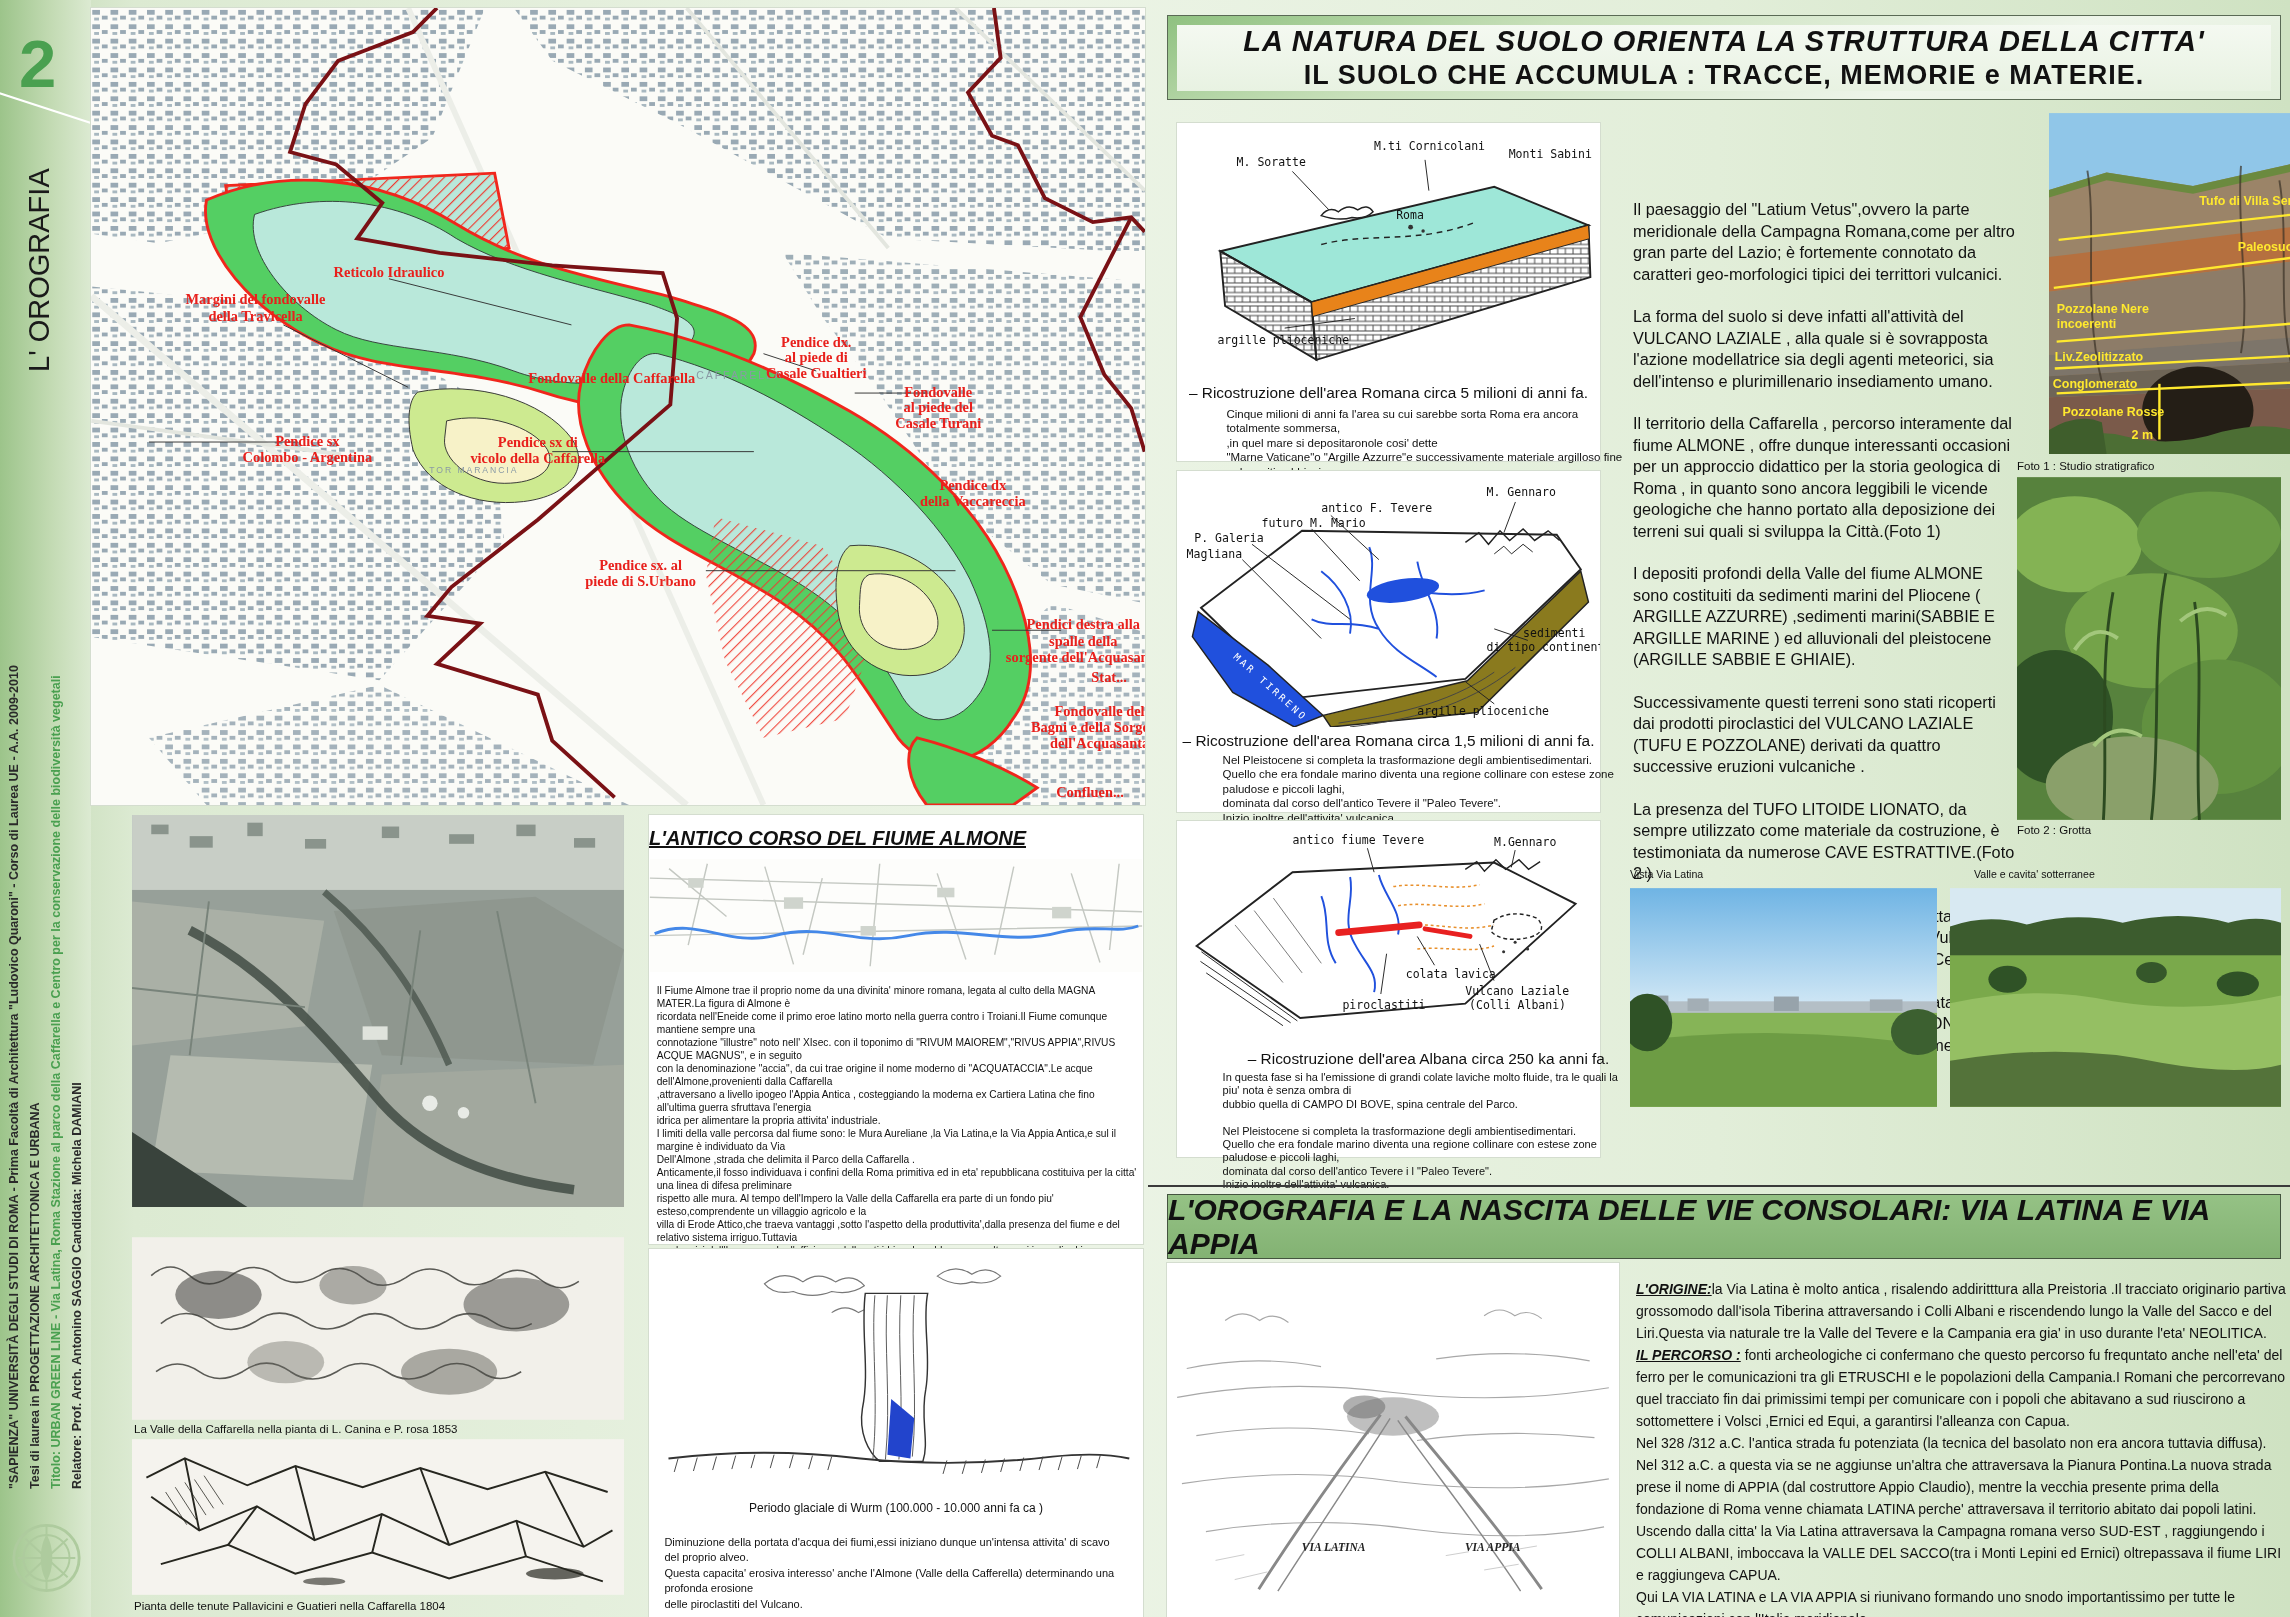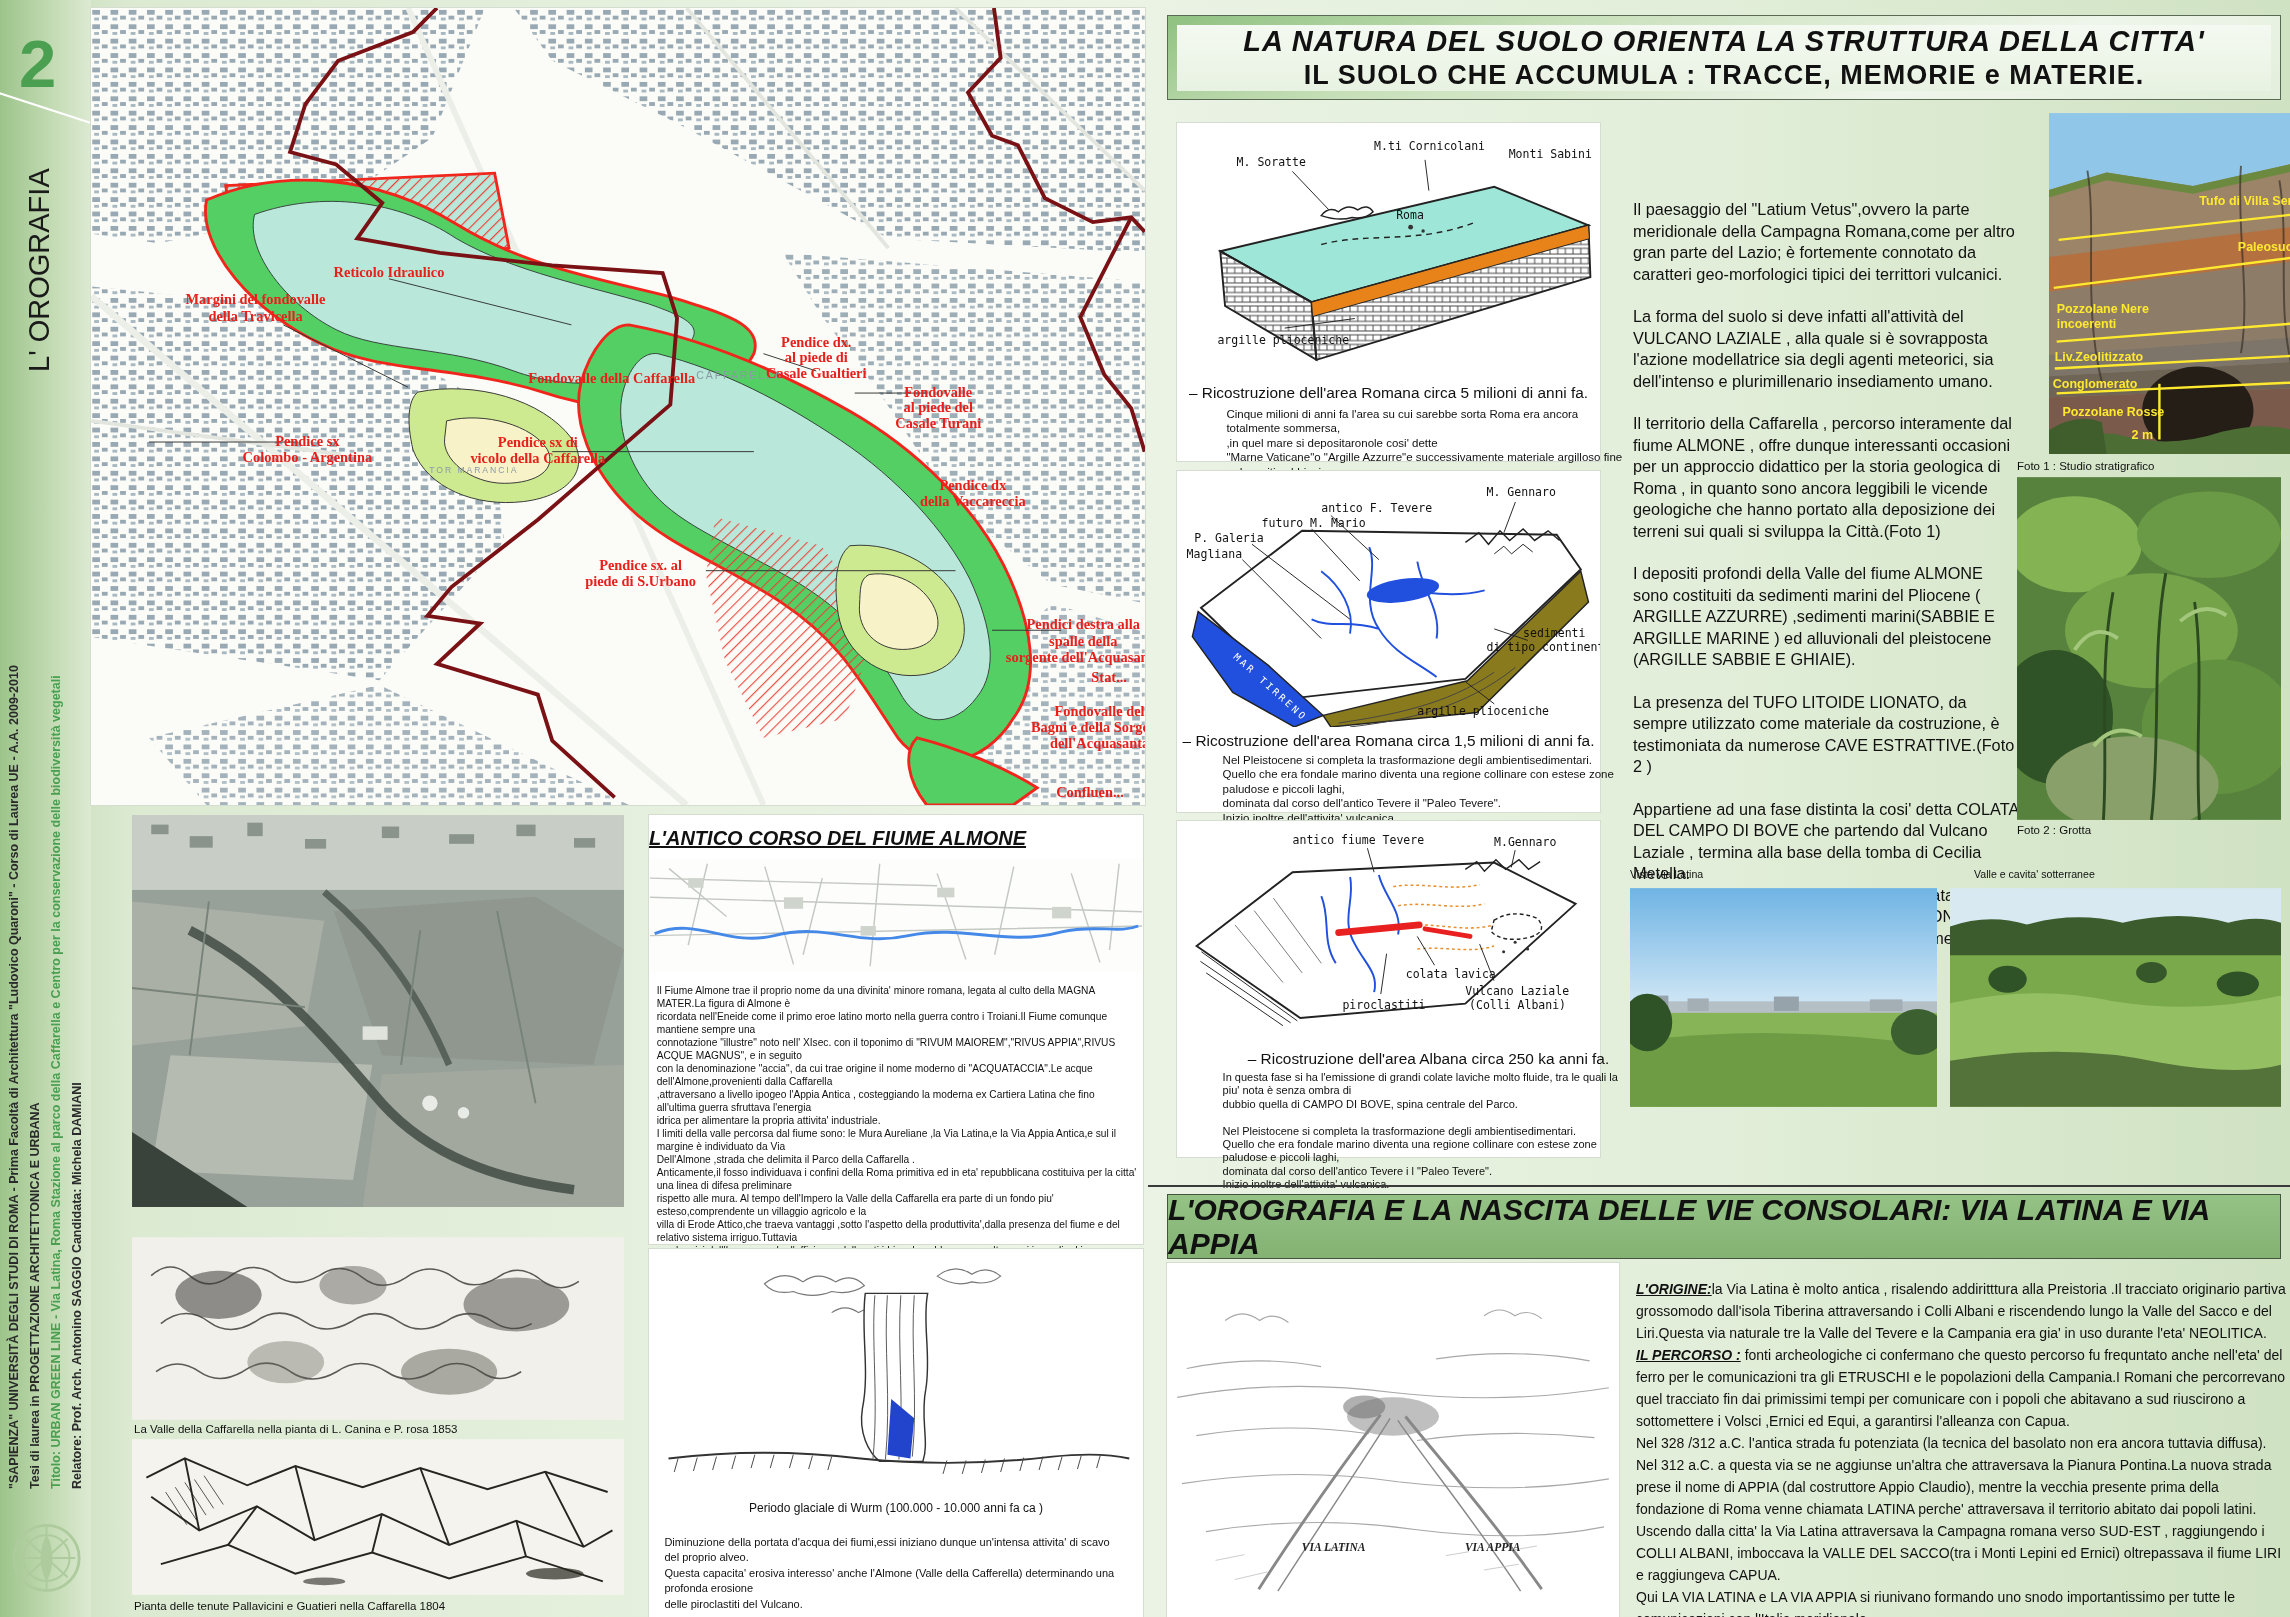--- a/index.html
+++ b/index.html
@@ -237,20 +237,21 @@
 Quello che era fondale marino diventa una regione collinare con estese zone paludose e piccoli laghi,
 dominata dal corso dell'antico Tevere i l "Paleo Tevere".
 Inizio inoltre dell'attivita' vulcanica.</div>
 </div>
 
 <div class="abs" style="left:1633px;top:199px;width:389px;">
   <p class="rc">Il paesaggio del "Latium Vetus",ovvero la parte meridionale della Campagna Romana,come per altro gran parte del Lazio; è fortemente connotato da caratteri geo-morfologici tipici dei territtori vulcanici.</p>
   <p class="rc">La forma del suolo si deve infatti all'attività del VULCANO LAZIALE , alla quale si è sovrapposta l'azione modellatrice sia degli agenti meteorici, sia dell'intenso e plurimillenario insediamento umano.</p>
   <p class="rc">Il territorio della Caffarella , percorso interamente dal fiume ALMONE , offre dunque interessanti occasioni per un approccio didattico per la storia geologica di Roma , in quanto sono ancora leggibili le vicende geologiche che hanno portato alla deposizione dei terreni sui quali si sviluppa la Città.(Foto 1)</p>
   <p class="rc">I depositi profondi della Valle del fiume ALMONE  sono costituiti da sedimenti marini del Pliocene ( ARGILLE AZZURRE) ,sedimenti marini(SABBIE E ARGILLE MARINE ) ed alluvionali del pleistocene (ARGILLE SABBIE E GHIAIE).</p>
+  <p class="rc">Successivamente questi terreni sono stati ricoperti dai prodotti piroclastici del VULCANO LAZIALE (TUFU E POZZOLANE) derivati da quattro successive eruzioni vulcaniche .</p>
   <p class="rc">La presenza del TUFO LITOIDE LIONATO, da sempre utilizzato come materiale da costruzione, è testimoniata da numerose CAVE ESTRATTIVE.(Foto 2 )</p>
   <p class="rc pre">Appartiene ad una fase distinta la cosi' detta COLATA DEL CAMPO DI BOVE  che partendo dal Vulcano Laziale , termina alla base della tomba di Cecilia Metella.
 La morfologia della Valle è stata determinata dalla successiva azione erosiva del fiume ALMONE sui depositi vulcanici. Nell'area si contano numerose sorgenti d'acqua.</p>
 </div>
 
 <div class="abs" style="left:2017px;top:113px;width:264px;height:341px;padding-left:32px;">
   <svg width="264" height="341" viewBox="0 0 275 355">
     <rect width="275" height="355" fill="#90c6e8"></rect>
     <path d="M0,80 L60,62 L150,76 L275,48 L275,355 L0,355 Z" fill="#9b8468"></path>
     <path d="M0,80 L60,62 L150,76 L275,48 L275,56 L150,84 L60,70 L0,88 Z" fill="#6b8a3f"></path>

